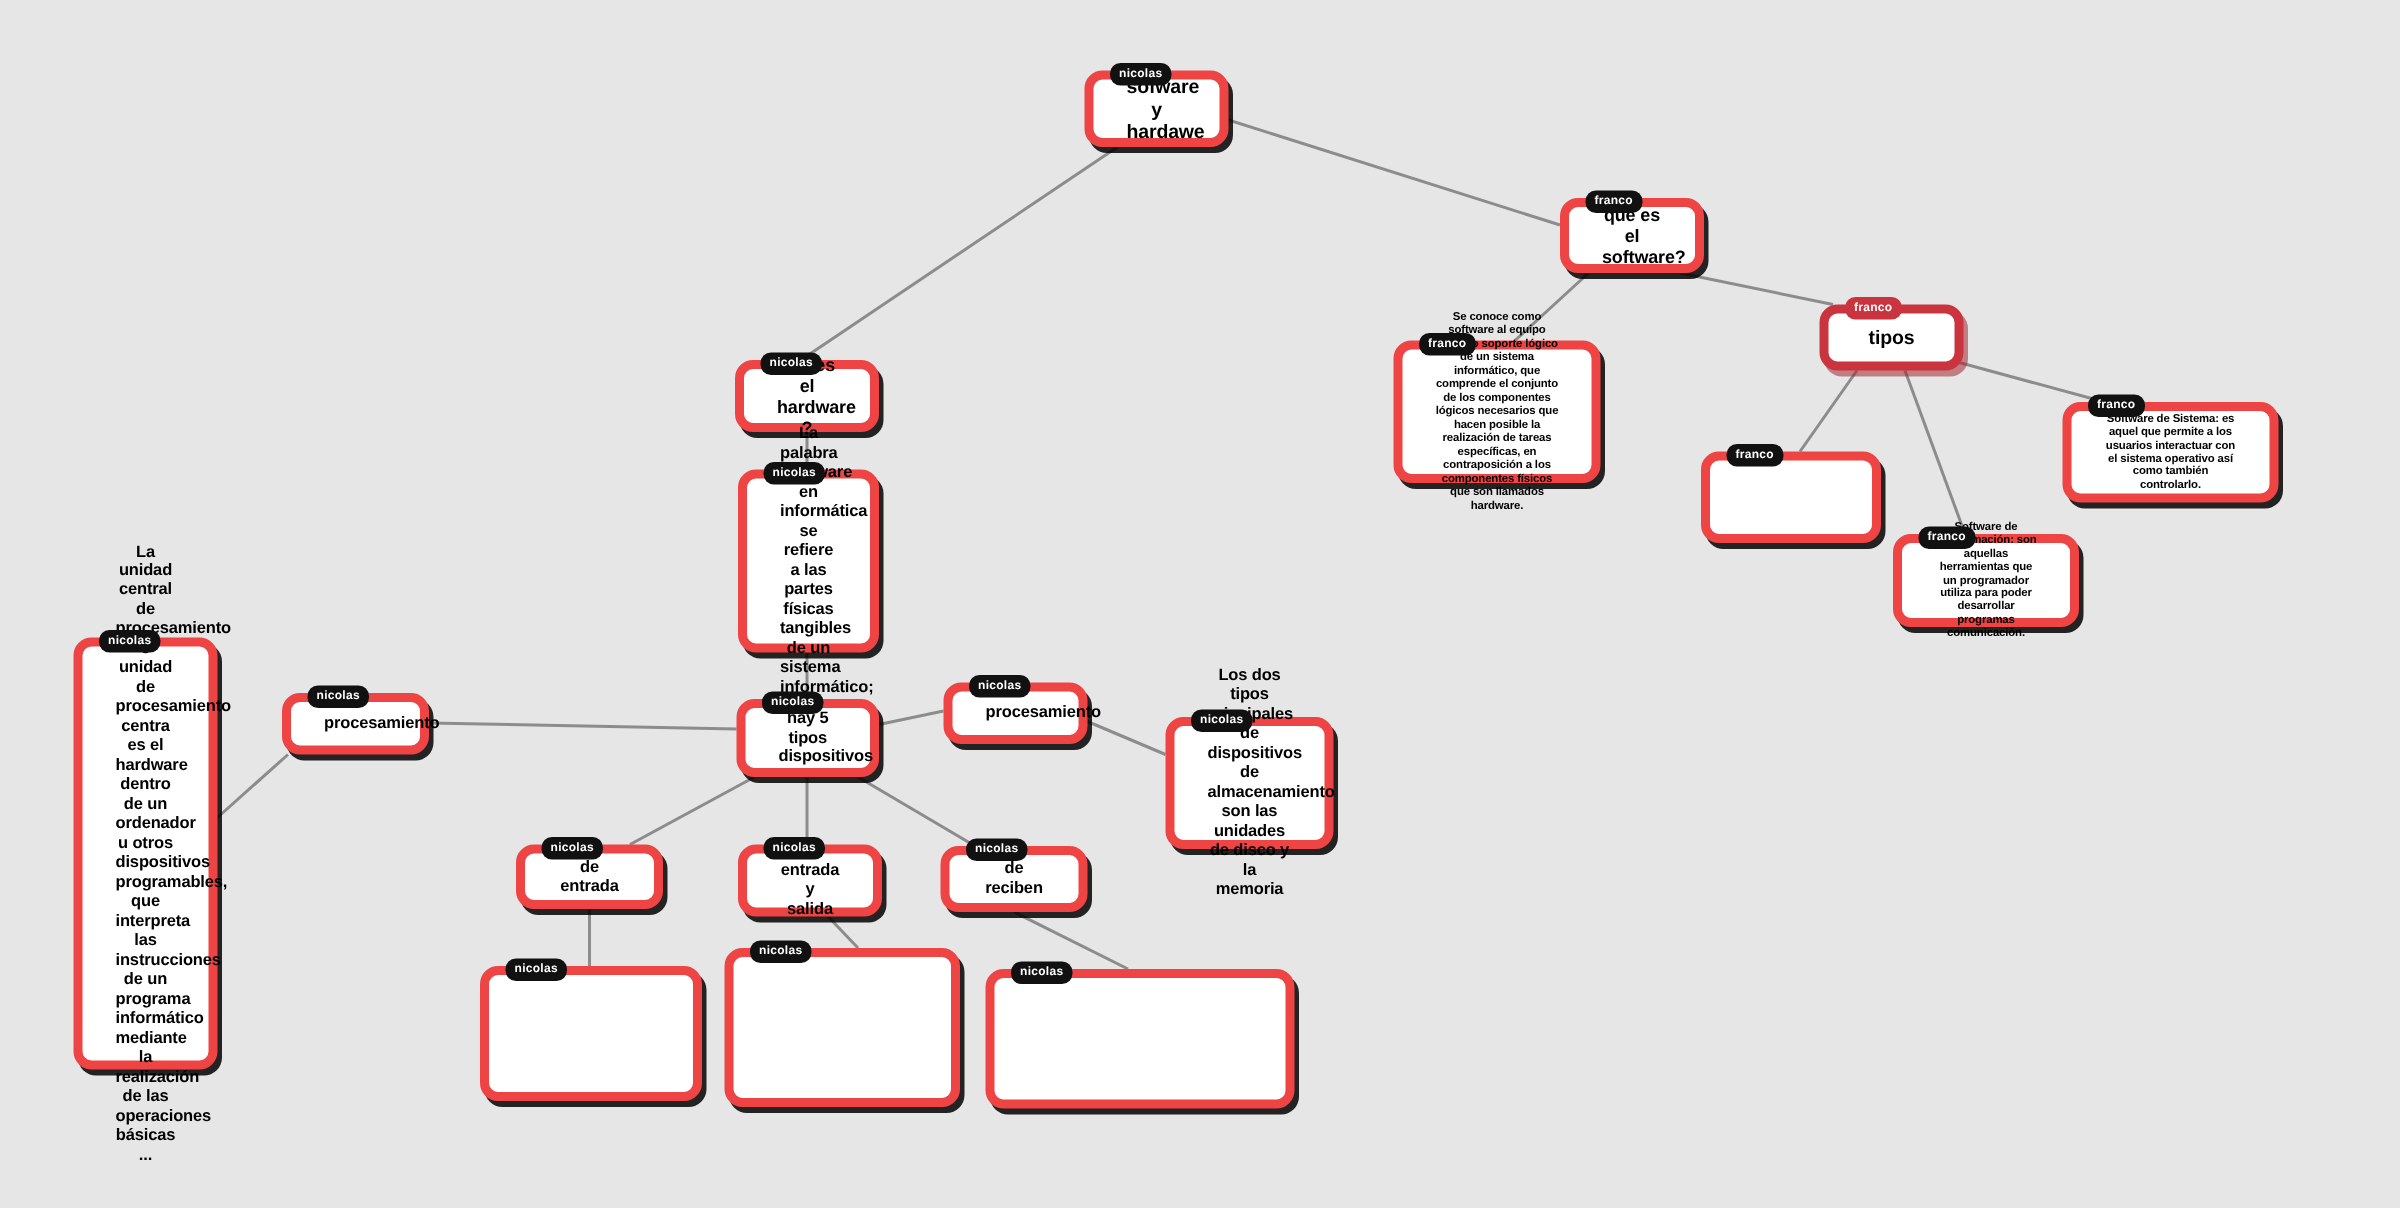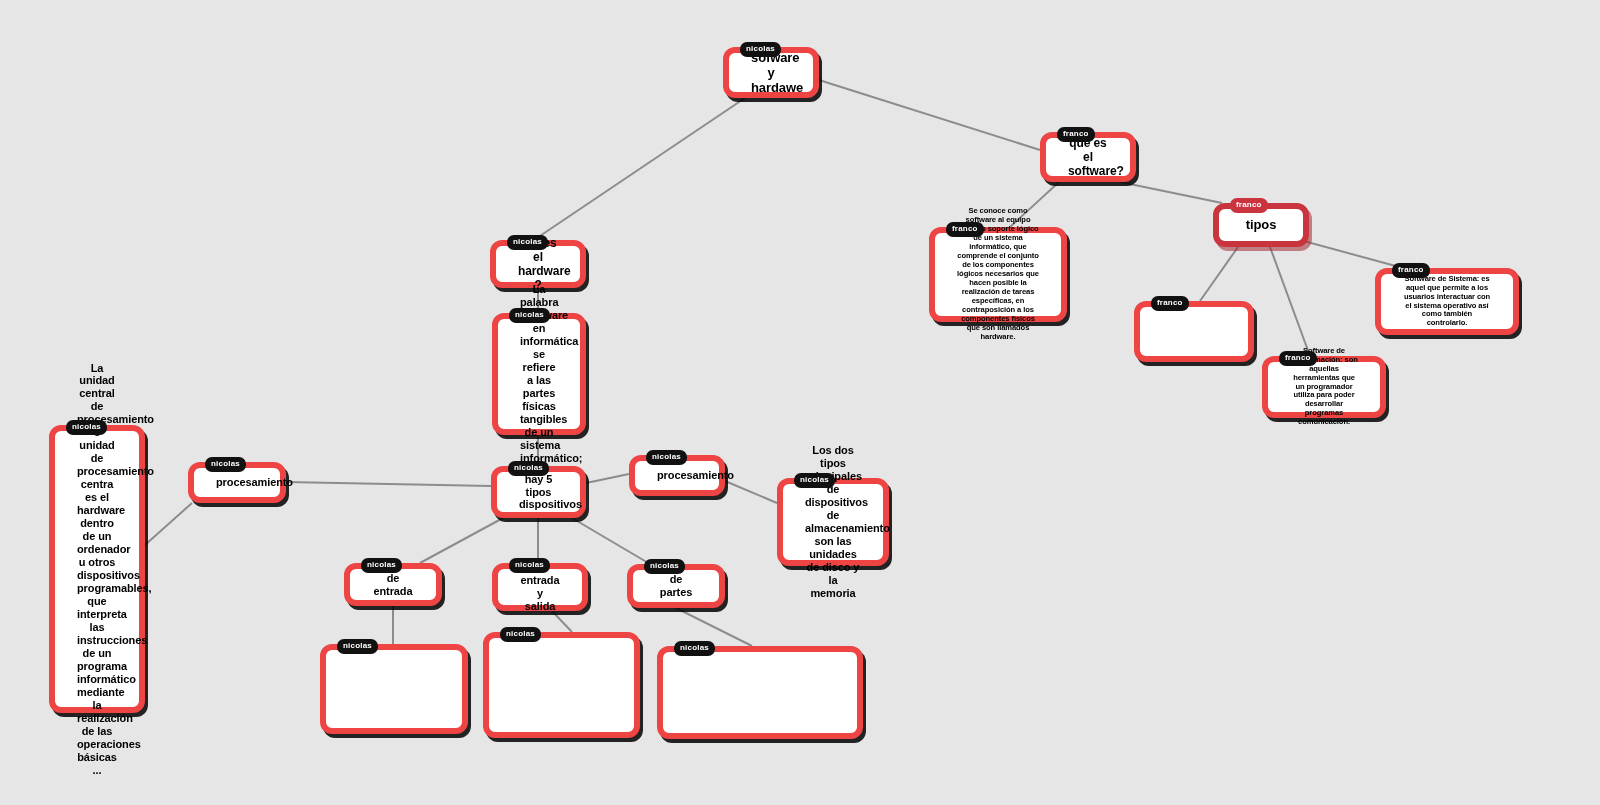--- a/index.html
+++ b/index.html
@@ -169,19 +169,19 @@
       <div class="node t-body" style="left: 492px; top: 563px; width: 96px; height: 48px;">
         <span class="tag">nicolas</span>
         <span class="txt">de entrada y
 salida</span>
       </div>
       <div class="node t-small" style="left: 483px; top: 632px; width: 157px; height: 106px;">
         <span class="tag">nicolas</span>
       </div>
       <div class="node t-body" style="left: 627px; top: 564px; width: 98px; height: 44px;">
         <span class="tag">nicolas</span>
-        <span class="txt">de partes</span>
+        <span class="txt">de reciben</span>
       </div>
       <div class="node t-small" style="left: 657px; top: 646px; width: 206px; height: 93px;">
         <span class="tag">nicolas</span>
       </div>
     </div>
 </div>
 
 </body></html>

